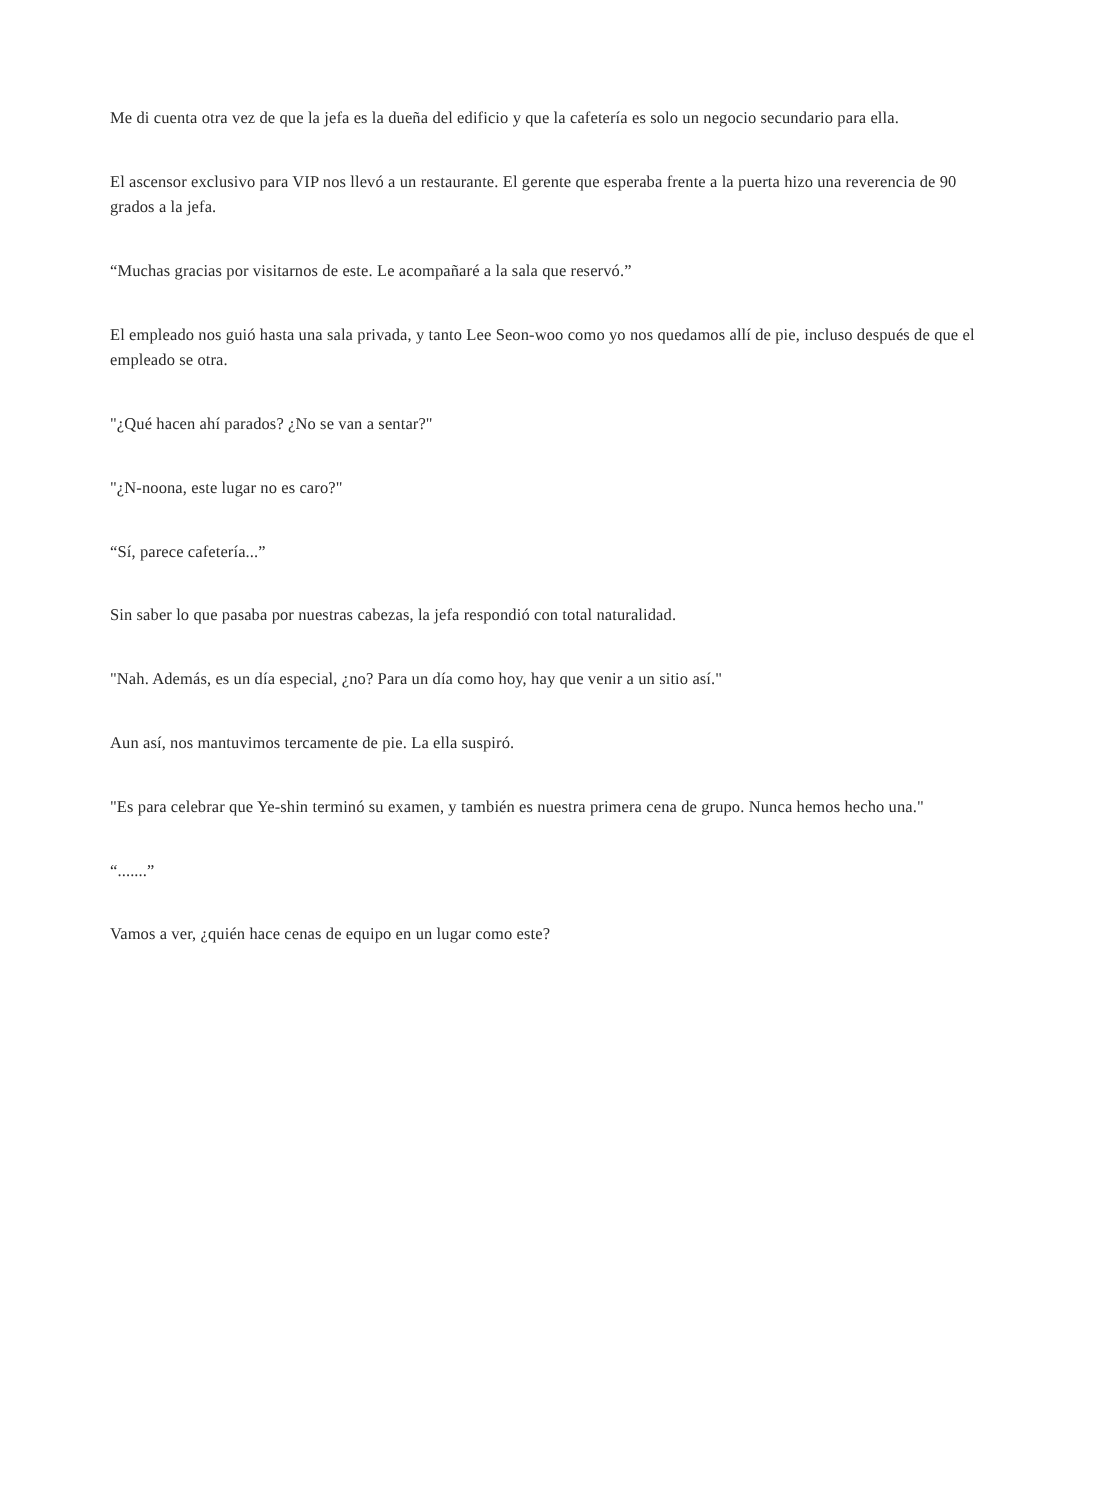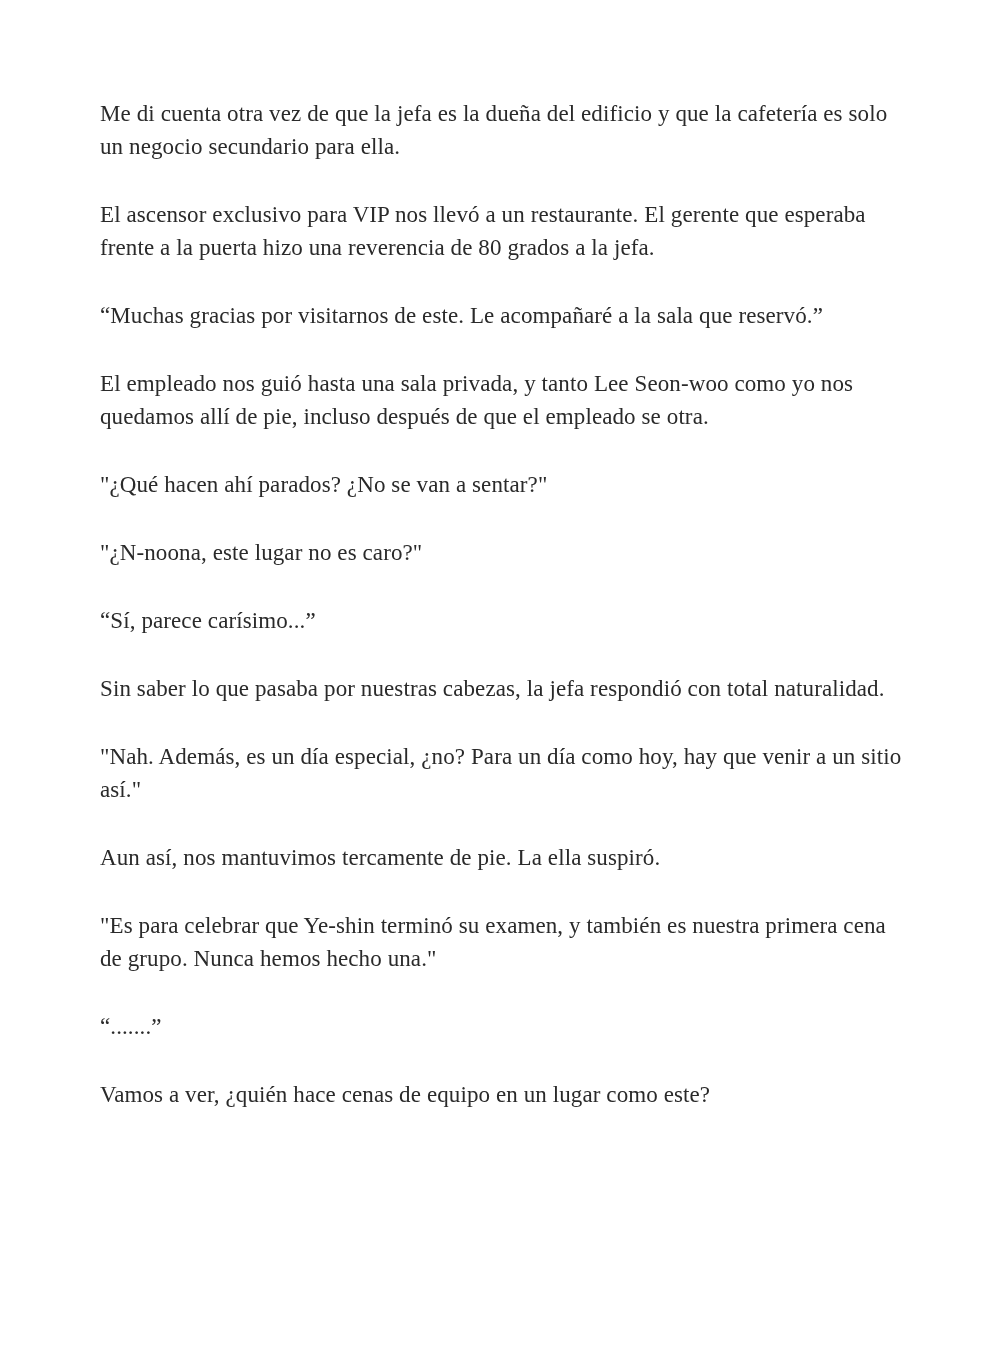--- a/index.html
+++ b/index.html
@@ -12,40 +12,40 @@
       height: 1350px;
       overflow: hidden;
       position: relative;
     }
     .article {
       position: absolute;
       left: 100px;
       top: 97px;
       width: 810px;
       font-family: "Liberation Serif", "DejaVu Serif", serif;
-      font-size: 23px;
-      line-height: 33px;
+      font-size: 15px;
+      line-height: 23px;
       color: #2a2a2a;
       letter-spacing: 0.1px;
     }
     .para {
       margin: 0 0 35px 0;
       padding: 0;
     }
   </style>
 </head>
 <body>
 
 <div class="article">
   <p class="para">Me di cuenta otra vez de que la jefa es la dueña del edificio y que la cafetería es solo un negocio secundario para ella.</p>
-  <p class="para">El ascensor exclusivo para VIP nos llevó a un restaurante. El gerente que esperaba frente a la puerta hizo una reverencia de 80 grados a la jefa.</p>
+  <p class="para">El ascensor exclusivo para VIP nos llevó a un restaurante. El gerente que esperaba frente a la puerta hizo una reverencia de 90 grados a la jefa.</p>
   <p class="para">“Muchas gracias por visitarnos de este. Le acompañaré a la sala que reservó.”</p>
   <p class="para">El empleado nos guió hasta una sala privada, y tanto Lee Seon-woo como yo nos quedamos allí de pie, incluso después de que el empleado se otra.</p>
   <p class="para">"¿Qué hacen ahí parados? ¿No se van a sentar?"</p>
   <p class="para">"¿N-noona, este lugar no es caro?"</p>
-  <p class="para">“Sí, parece carísimo...”</p>
+  <p class="para">“Sí, parece cafetería...”</p>
   <p class="para">Sin saber lo que pasaba por nuestras cabezas, la jefa respondió con total naturalidad.</p>
   <p class="para">"Nah. Además, es un día especial, ¿no? Para un día como hoy, hay que venir a un sitio así."</p>
   <p class="para">Aun así, nos mantuvimos tercamente de pie. La ella suspiró.</p>
   <p class="para">"Es para celebrar que Ye-shin terminó su examen, y también es nuestra primera cena de grupo. Nunca hemos hecho una."</p>
   <p class="para">“.......”</p>
   <p class="para">Vamos a ver, ¿quién hace cenas de equipo en un lugar como este?</p>
 </div>
 
 </body></html>

